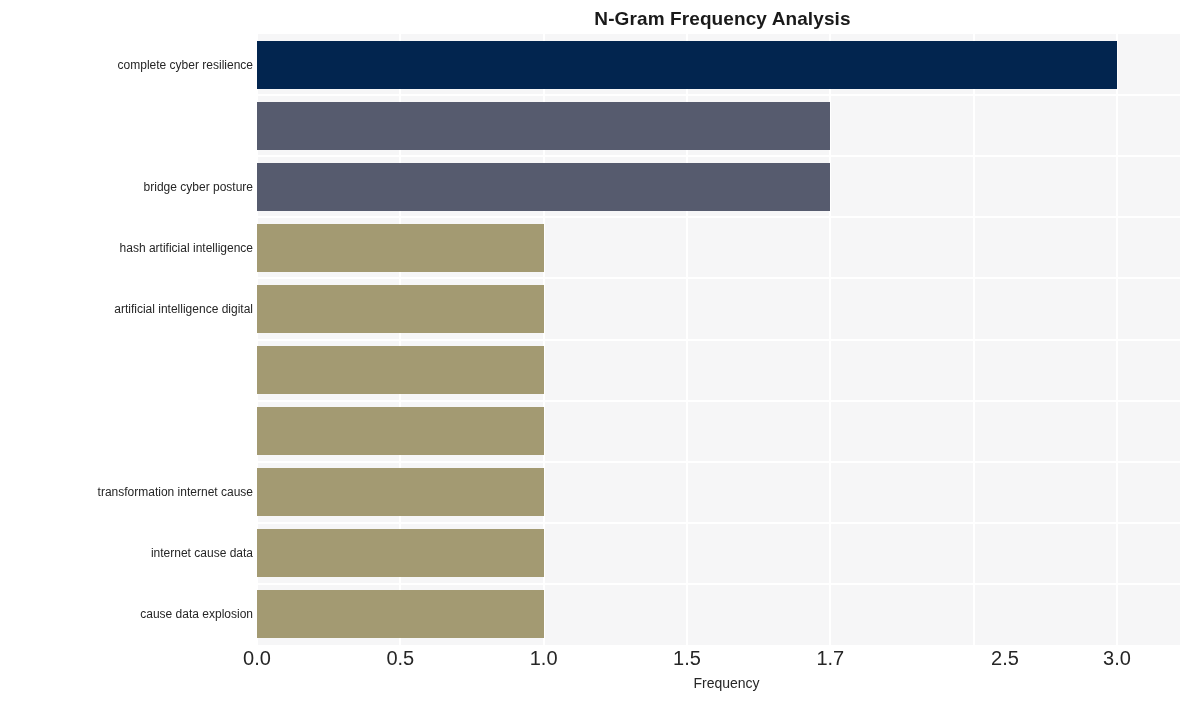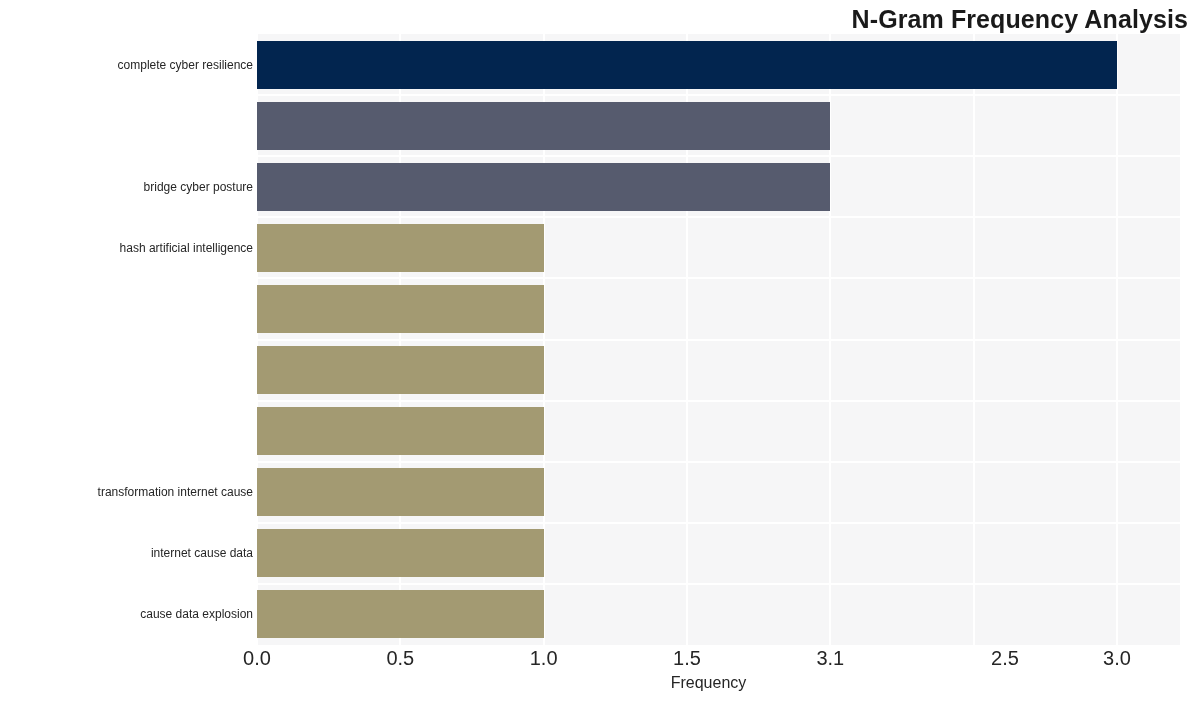--- a/index.html
+++ b/index.html
@@ -23,22 +23,22 @@
     height: 701px;
     background: #ffffff;
   }
 
   
   #chart-title {
     position: absolute;
     left: 257px;
     top: 7px;
     width: 931px;
-    text-align: right;
-    font-size: 25px;
+    text-align: center;
+    font-size: 19px;
     font-weight: bold;
     color: #1a1a1a;
     letter-spacing: 0.1px;
     line-height: 24px;
   }
 
   
   #plot-area {
     position: absolute;
     left: 257px;
@@ -104,25 +104,25 @@
     width: 80px;
     margin-left: -40px;
     text-align: center;
     font-size: 20px;
     color: #262626;
     line-height: 18px;
   }
 
   #xaxis-label {
     position: absolute;
-    left: 247px;
+    left: 265px;
     top: 674px;
     width: 923px;
     text-align: center;
-    font-size: 16px;
+    font-size: 14px;
     color: #262626;
     line-height: 18px;
   }
 </style>
 </head>
 <body>
 
 <div id="figure">
 
   <div id="chart-title">N-Gram Frequency Analysis</div>
@@ -157,30 +157,31 @@
         <div class="bar" title="transformation internet cause: 1" style="top: 434.25px; width: 286.646px; background: rgb(163, 154, 114);"></div>
         <div class="bar" title="internet cause data: 1" style="top: 495.35px; width: 286.646px; background: rgb(163, 154, 114);"></div>
         <div class="bar" title="cause data explosion: 1" style="top: 556.45px; width: 286.646px; background: rgb(163, 154, 114);"></div>
       </div>
   </div>
 
   <div id="ytick-layer">
       <div class="ytick" style="top: 21.55px;">complete cyber resilience</div>
       <div class="ytick" style="top: 143.75px;">bridge cyber posture</div>
       <div class="ytick" style="top: 204.85px;">hash artificial intelligence</div>
+      <div class="ytick" style="top: 265.95px;">artificial intelligence digital</div>
       <div class="ytick" style="top: 449.25px;">transformation internet cause</div>
       <div class="ytick" style="top: 510.35px;">internet cause data</div>
       <div class="ytick" style="top: 571.45px;">cause data explosion</div>
     </div>
 
   <div id="xtick-layer">
       <div class="xtick" style="left: 0px;">0.0</div>
       <div class="xtick" style="left: 143.323px;">0.5</div>
       <div class="xtick" style="left: 286.646px;">1.0</div>
       <div class="xtick" style="left: 429.969px;">1.5</div>
-      <div class="xtick" style="left: 573.292px;">3.1</div>
+      <div class="xtick" style="left: 573.292px;">1.7</div>
       <div class="xtick" style="left: 748px;">2.5</div>
       <div class="xtick" style="left: 859.938px;">3.0</div>
     </div>
 
   <div id="xaxis-label">Frequency</div>
 
 </div>
 
 </body></html>

